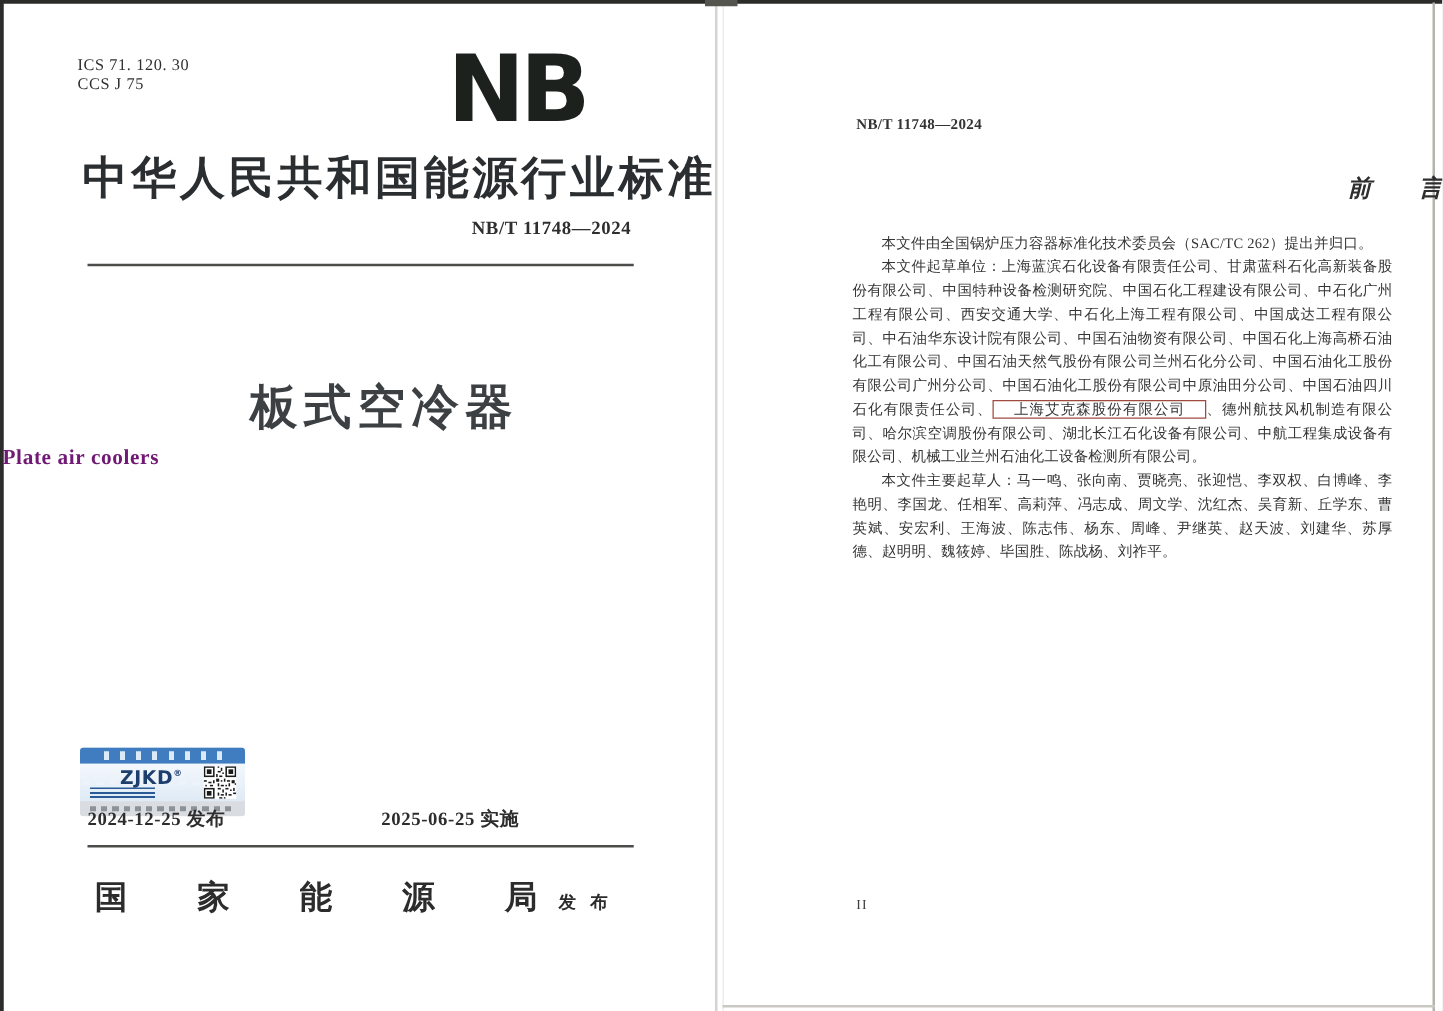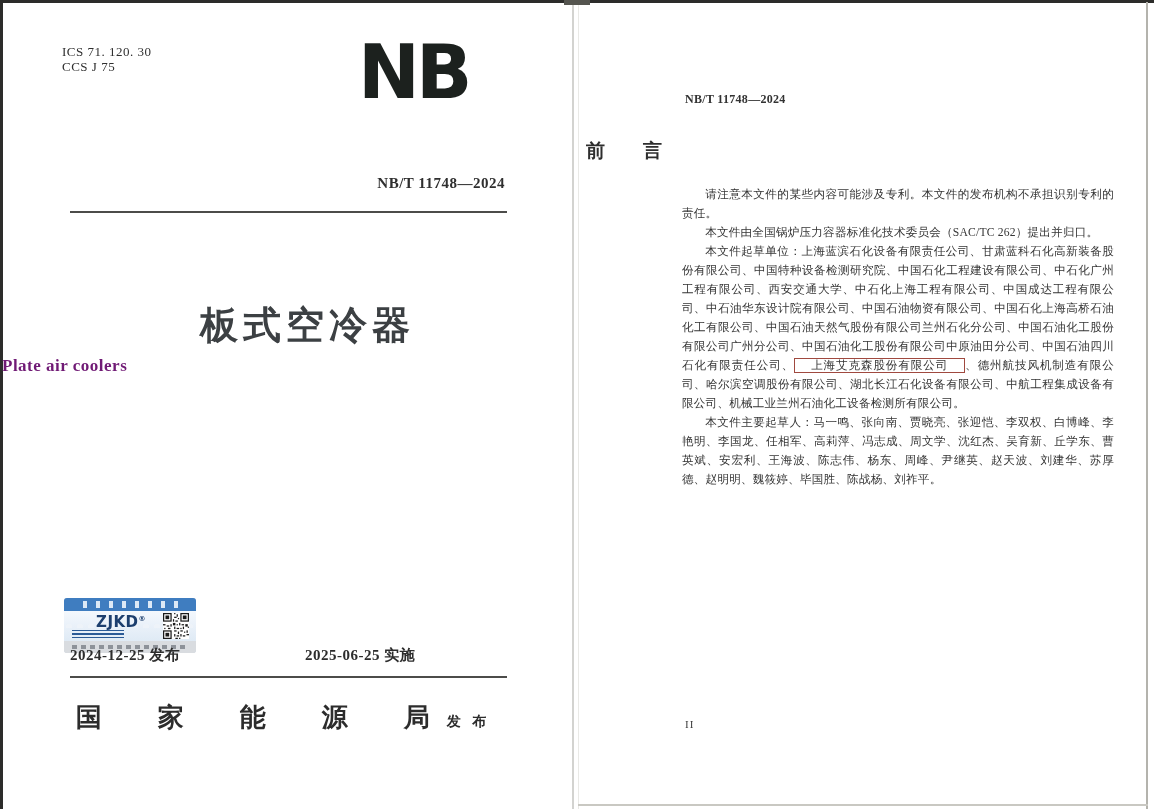--- a/index.html
+++ b/index.html
@@ -78,22 +78,22 @@
 
   .date-issue{position:absolute;left:68px;top:644px;font-size:15px;font-weight:bold;color:#2d2d2d;letter-spacing:.5px;}
   .date-impl{position:absolute;left:303px;top:644px;width:200px;font-size:15px;font-weight:bold;color:#2d2d2d;letter-spacing:.5px;}
 
   .publisher-line{position:absolute;left:0;top:698px;width:562px;text-align:center;color:#2c2c2c;}
   .publisher-name{font-size:26px;font-weight:bold;letter-spacing:15px;}
   .publisher-action{font-size:14px;font-weight:bold;letter-spacing:4px;margin-left:2px;}
 
   
   .running-header{position:absolute;left:107px;top:90px;font-size:12px;font-weight:bold;color:#333;letter-spacing:.3px;}
-  .foreword-title{position:absolute;left:8px;top:136px;width:568px;text-align:left;
-    font-size:19px;font-weight:bold;color:#2e2e2e;}
+  .foreword-title{position:absolute;left:8px;top:136px;width:568px;text-align:right;
+    font-size:19px;font-weight:bold;color:#2e2e2e;font-style:italic;}
   .body-col{
     position:absolute;left:104px;top:183px;width:432px;
     font-size:11.6px;line-height:19px;color:#353535;text-align:justify;
     letter-spacing:.2px;
   }
   .body-col p{margin:0;text-indent:2em;}
   .hl-box{border:1.5px solid #a0493f;padding:0 16px;}
   .folio{position:absolute;left:107px;top:716px;font-size:11px;color:#3d3d3d;letter-spacing:1px;}
 </style>
 </head>
@@ -111,20 +111,21 @@
 
   <div class="page page-left">
 
     <div class="ics-block">
       <div>ICS 71. 120. 30</div>
       <div>CCS J 75</div>
     </div>
 
     <div class="nb-logo">NB</div>
 
+    <div class="family-title">中华人民共和国能源行业标准</div>
 
     <div class="std-number">NB/T 11748—2024</div>
 
     <div class="rule rule-top"></div>
 
     <div class="doc-title-cn">板式空冷器</div>
     <div class="doc-title-en">Plate air coolers</div>
 
     <div class="sticker">
       <div class="sticker-top">
@@ -199,21 +200,20 @@
     </div>
   </div>
 
   <div class="page page-right">
 
     <div class="running-header">NB/T 11748—2024</div>
 
     <div class="foreword-title">前　　言</div>
 
     <div class="body-col">
-      <p>请注意本文件的某些内容可能涉及专利。本文件的发布机构不承担识别专利的责任。</p>
       <p>本文件由全国锅炉压力容器标准化技术委员会（SAC/TC 262）提出并归口。</p>
       <p><span>本文件起草单位：上海蓝滨石化设备有限责任公司、甘肃蓝科石化高新装备股份有限公司、中国特种设备检测研究院、中国石化工程建设有限公司、中石化广州工程有限公司、西安交通大学、中石化上海工程有限公司、中国成达工程有限公司、中石油华东设计院有限公司、中国石油物资有限公司、中国石化上海高桥石油化工有限公司、中国石油天然气股份有限公司兰州石化分公司、中国石油化工股份有限公司广州分公司、中国石油化工股份有限公司中原油田分公司、中国石油四川石化有限责任公司、</span><span class="hl-box">上海艾克森股份有限公司</span><span>、德州航技风机制造有限公司、哈尔滨空调股份有限公司、湖北长江石化设备有限公司、中航工程集成设备有限公司、机械工业兰州石油化工设备检测所有限公司。</span></p>
       <p>本文件主要起草人：马一鸣、张向南、贾晓亮、张迎恺、李双权、白博峰、李艳明、李国龙、任相军、高莉萍、冯志成、周文学、沈红杰、吴育新、丘学东、曹英斌、安宏利、王海波、陈志伟、杨东、周峰、尹继英、赵天波、刘建华、苏厚德、赵明明、魏筱婷、毕国胜、陈战杨、刘祚平。</p>
     </div>
 
     <div class="folio">II</div>
   </div>
 
 </div>
 

